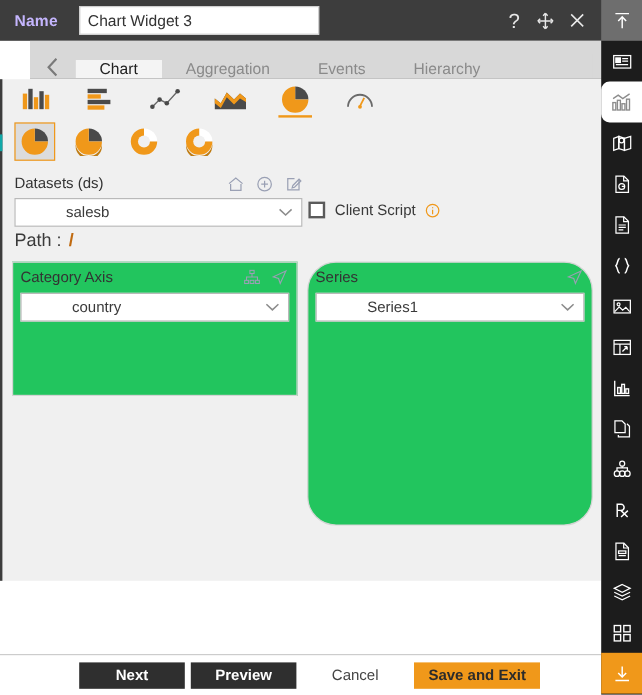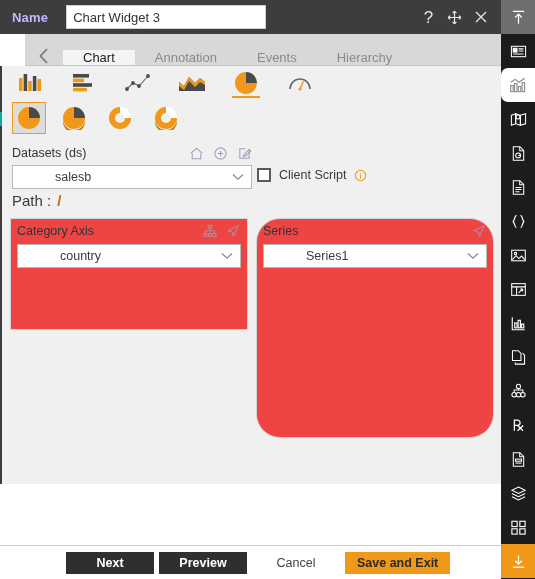--- a/index.html
+++ b/index.html
@@ -143,21 +143,21 @@
   .cs-check {
     width: 14px; height: 14px; background: #ffffff;
     border: 2px solid #5a5a5a; cursor: pointer;
   }
   .cs-label { font-size: 12.5px; color: #3a3a3a; }
   .info-ico { width: 13px; height: 13px; color: #f0981a; cursor: pointer; }
   .info-ico svg { display: block; }
 
   
   .panel {
-    position: absolute; background: #ef4444;
+    position: absolute; background: #22c55e;
     border: 1px solid #d4d4d4;
   }
   .panel-cat { left: 8px; top: 152px; width: 238px; height: 112px; }
   .panel-ser { left: 254px; top: 152px; width: 238px; height: 220px; border-radius: 24px; }
   .panel-head {
     display: flex; align-items: center; height: 20px;
     padding: 0 6px; margin-top: 2px;
   }
   .panel-title { font-size: 12.5px; color: #333333; }
   .panel-head-icons { margin-left: auto; display: flex; gap: 8px; align-items: center; }
@@ -236,21 +236,21 @@
     <div class="tab-arrow">
       <svg width="14" height="18" viewBox="0 0 14 18" fill="none" stroke="currentColor" stroke-width="1.8">
         <path d="M10 2L3.5 9L10 16"></path>
       </svg>
     </div>
     <div class="tabs">
       <div class="tab active">
         <span>Chart</span>
       </div>
       <div class="tab">
-        <span>Annotation</span>
+        <span>Aggregation</span>
       </div>
       <div class="tab">
         <span>Events</span>
       </div>
       <div class="tab">
         <span>Hierarchy</span>
       </div>
     </div>
     <div class="tab-arrow right">
       <svg width="15" height="20" viewBox="0 0 14 18" fill="none" stroke="currentColor" stroke-width="2.2">

